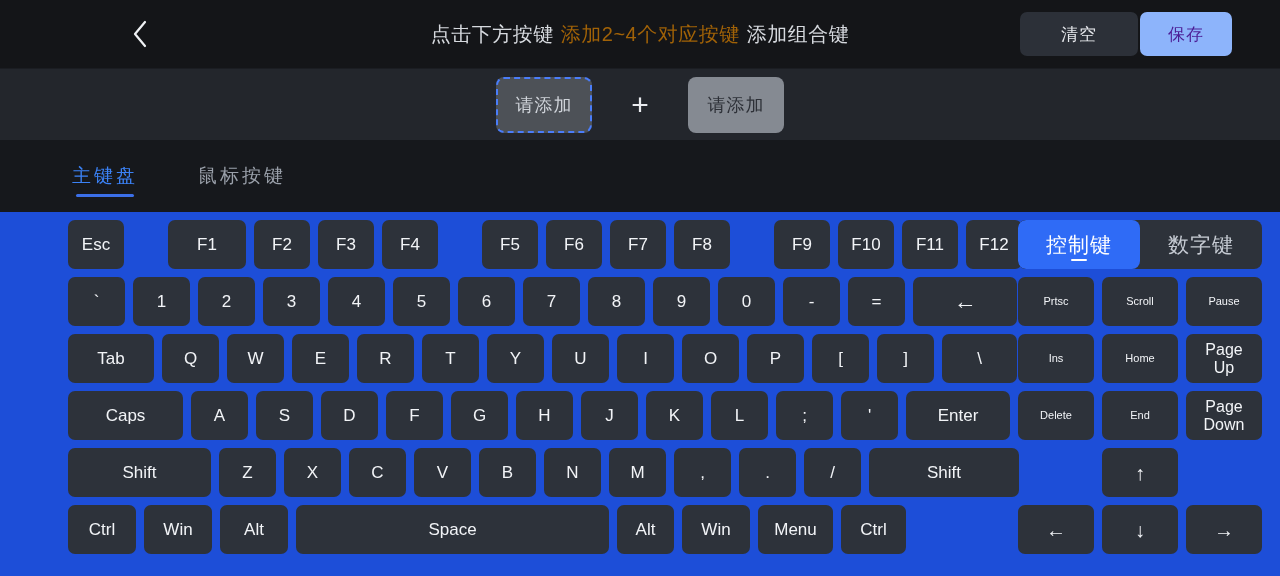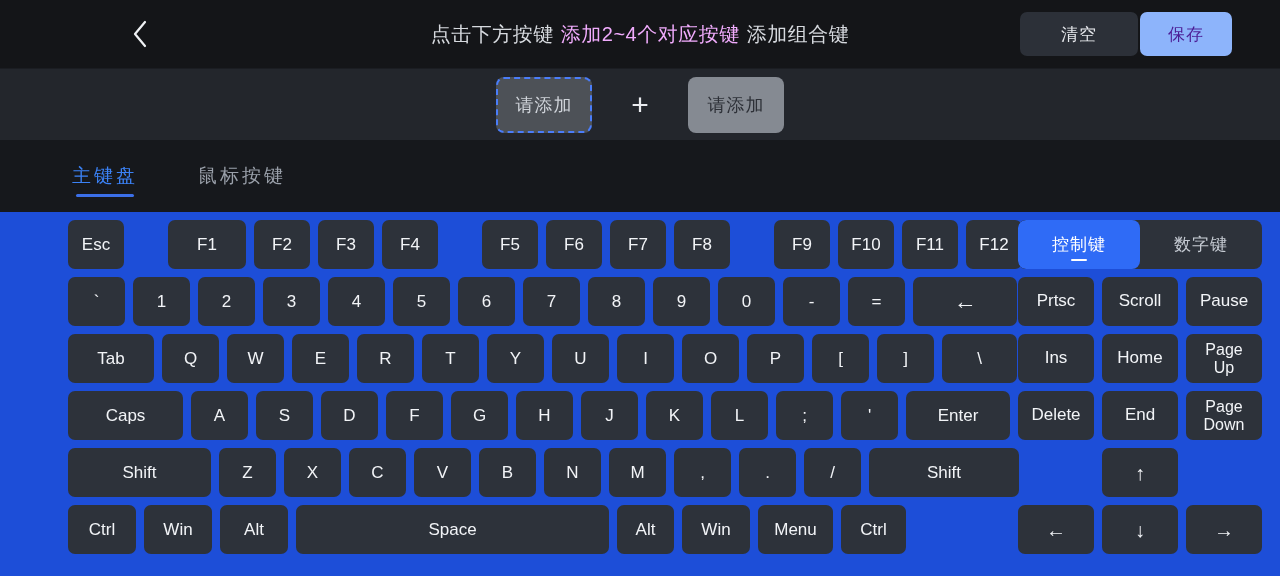--- a/index.html
+++ b/index.html
@@ -54,21 +54,21 @@
     top: 0;
     height: 68px;
     display: flex;
     align-items: center;
     justify-content: center;
     gap: 7px;
     font-size: 20px;
     pointer-events: none;
   }
   .title-part { color: #d6d9de; letter-spacing: .5px; }
-  .title-accent { color: #f0abfc; letter-spacing: .5px; }
+  .title-accent { color: #a16207; letter-spacing: .5px; }
 
   .header-actions {
     position: absolute;
     right: 48px;
     top: 0;
     height: 68px;
     display: flex;
     align-items: center;
     gap: 2px;
   }
@@ -218,21 +218,21 @@
   .rrow {
     display: flex;
     gap: 8px;
     margin-bottom: 8px;
     height: 49px;
   }
   .rkey {
     background: #2d323a;
     border-radius: 7px;
     color: #f2f4f7;
-    font-size: 17px;
+    font-size: 11px;
     width: 76px;
     height: 49px;
     display: flex;
     align-items: center;
     justify-content: center;
     cursor: pointer;
     user-select: none;
     text-align: center;
     line-height: 1.08;
     box-sizing: border-box;
@@ -248,21 +248,21 @@
     border-radius: 8px;
     overflow: hidden;
     background: #2d323a;
     margin-bottom: 8px;
   }
   .tg {
     flex: 1 1 50%;
     display: flex;
     align-items: center;
     justify-content: center;
-    font-size: 17px;
+    font-size: 21px;
     letter-spacing: 1px;
     cursor: pointer;
     position: relative;
     color: #c6cbd3;
   }
   .tg.on {
     background: #2f6bf6;
     color: #ffffff;
     border-radius: 8px;
   }

